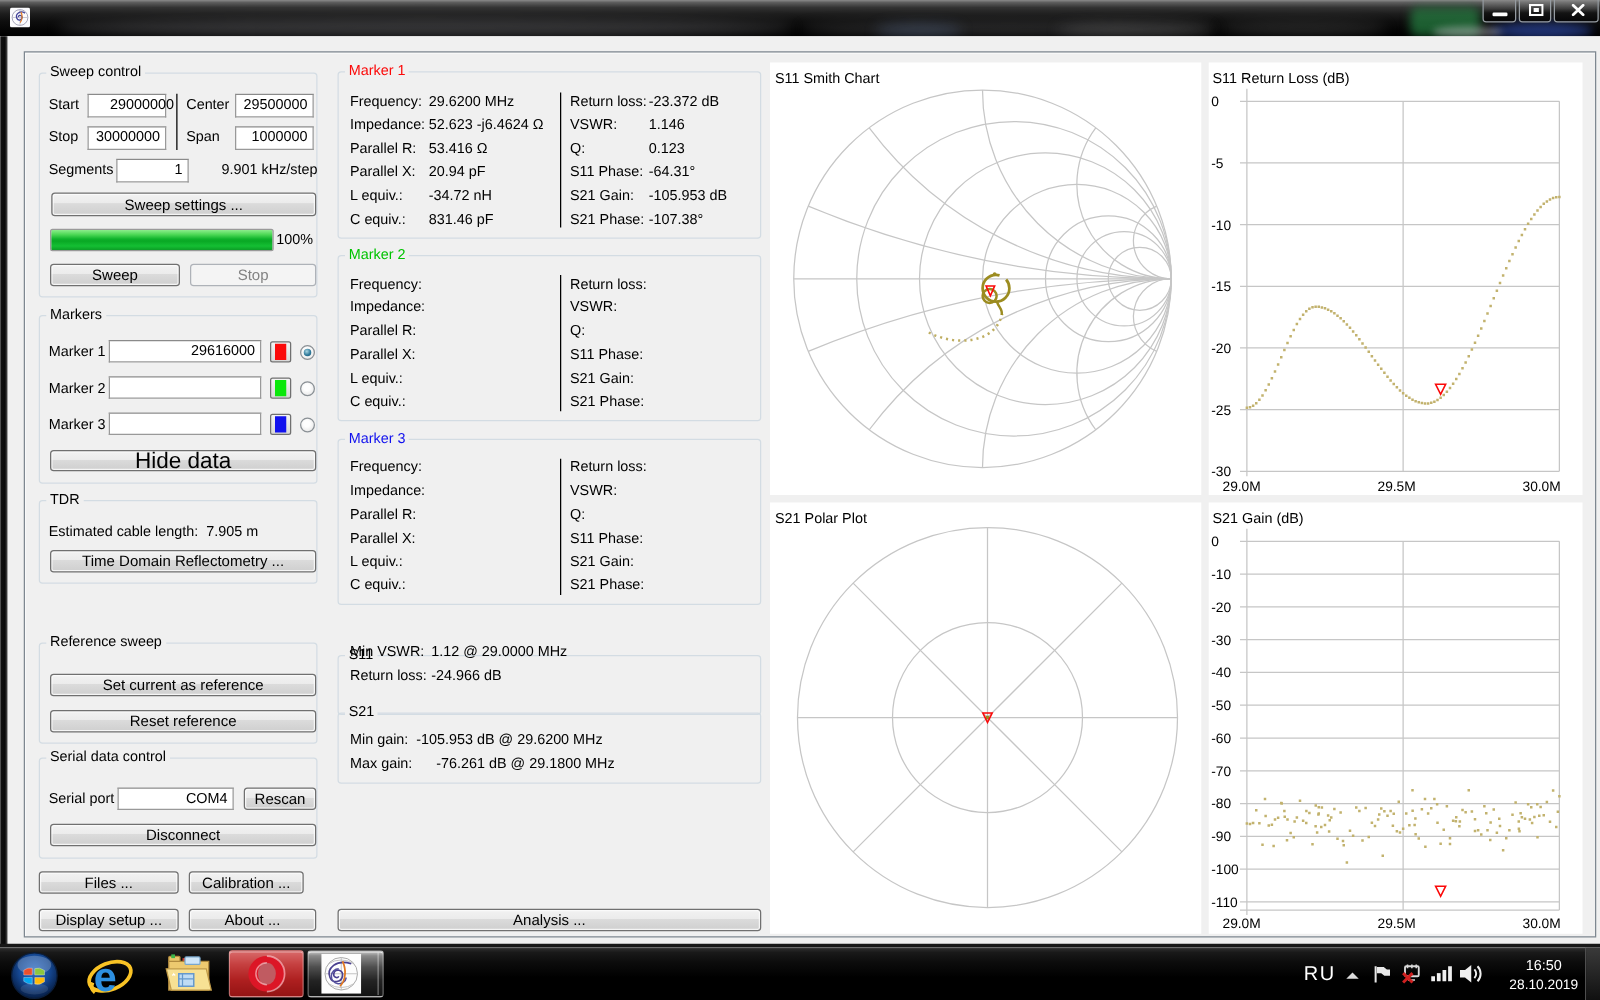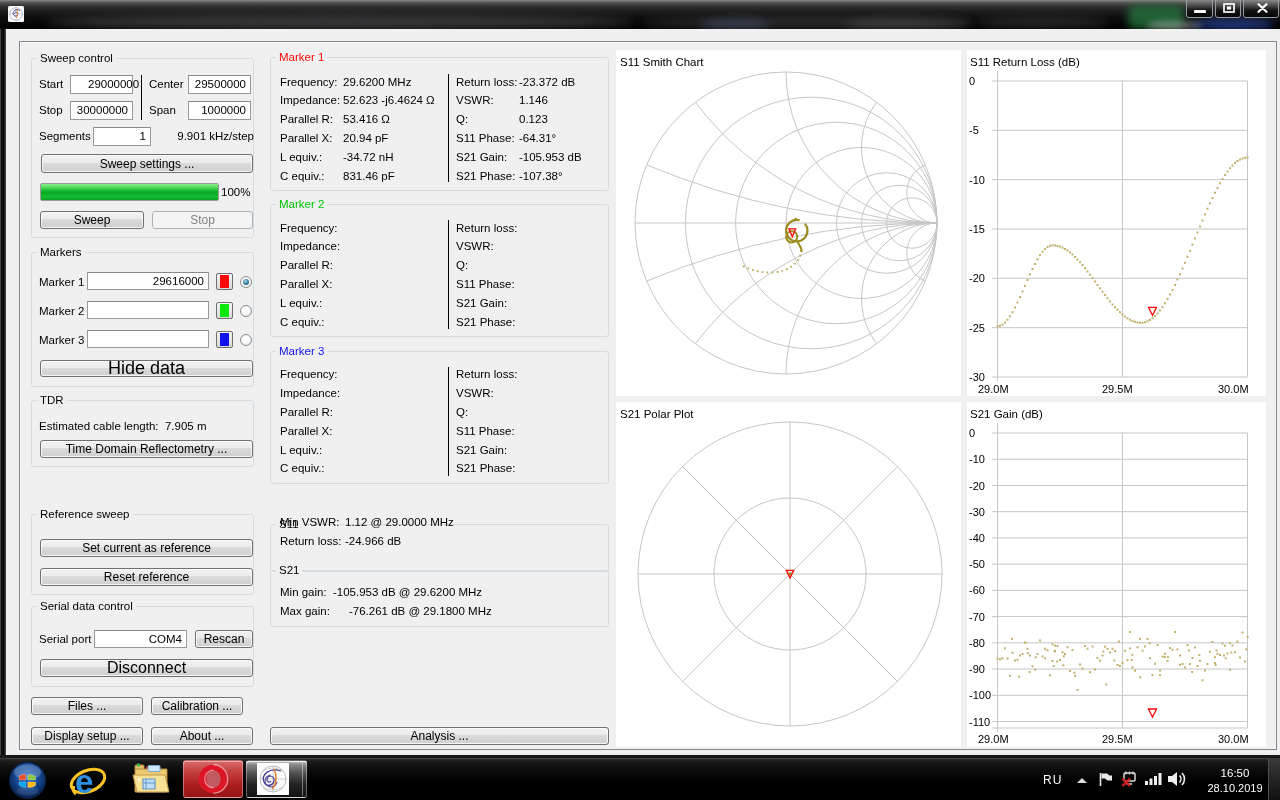--- a/index.html
+++ b/index.html
@@ -127,21 +127,21 @@
   </div>
 <div class="radio" style="left:240px;top:334px;"></div>
 <div class="btn" style="left:40px;top:360px;width:213px;height:17px;font-size:18px;">Hide data</div>
 <div class="lbl" style="left:39px;top:418px;">Estimated cable length:&nbsp; 7.905 m</div>
 <div class="btn" style="left:40px;top:440px;width:213px;height:18px;font-size:12px;">Time Domain Reflectometry ...</div>
 <div class="btn" style="left:40px;top:539px;width:213px;height:18px;font-size:12px;">Set current as reference</div>
 <div class="btn" style="left:40px;top:568px;width:213px;height:18px;font-size:12px;text-align:center;">Reset reference</div>
 <div class="lbl" style="left:39px;top:631px;">Serial port</div>
 <div class="inp" style="left:94px;top:630px;width:93px;height:18px;line-height:16px;">COM4</div>
 <div class="btn" style="left:195px;top:630px;width:58px;height:18px;font-size:12px;">Rescan</div>
-<div class="btn" style="left:40px;top:659px;width:213px;height:18px;font-size:16px;">Disconnect</div>
+<div class="btn" style="left:40px;top:659px;width:213px;height:18px;font-size:12px;">Disconnect</div>
 <div class="btn" style="left:31px;top:697px;width:112px;height:18px;font-size:12px;">Files ...</div>
 <div class="btn" style="left:151px;top:697px;width:92px;height:18px;font-size:12px;">Calibration ...</div>
 <div class="btn" style="left:31px;top:727px;width:112px;height:18px;font-size:12px;">Display setup ...</div>
 <div class="btn" style="left:151px;top:727px;width:102px;height:18px;font-size:12px;">About ...</div>
 <div class="btn" style="left:270px;top:727px;width:339px;height:18px;font-size:12px;">Analysis ...</div>
 <div class="gb" style="left:270px;top:57px;width:339px;height:134px;">
     <span class="gbt" style="color:#fb0909;">Marker 1</span>
   </div>
 <div class="gb" style="left:270px;top:204px;width:339px;height:133px;">
     <span class="gbt" style="color:#00c300;">Marker 2</span>
@@ -375,21 +375,21 @@
   <div style="position:absolute;right:3px;top:1px;width:1px;height:34px;background:rgba(255,255,255,.4);"></div>
   <svg style="position:absolute;left:10px;top:2px;" width="32" height="32" viewBox="0 0 32 32">
    <rect x="0" y="0" width="32" height="32" fill="#fdfdfd"></rect>
    <circle cx="16" cy="16" r="13" fill="none" stroke="#aaa" stroke-width=".8"></circle>
    <path d="M3 16 h26 M16 3 v26 M6 8 a18 18 0 0 1 20 0 M6 24 a18 18 0 0 0 20 0" fill="none" stroke="#bbb" stroke-width=".7"></path>
    <path d="M24 8 C12 4 4 12 7 19 C9 24 16 23 17 18 C18 13 11 11 10 16 C9.5 19 13 20 14 18" fill="none" stroke="#4a4090" stroke-width="1.3"></path>
    <path d="M20 19 a6 6 0 1 1 -6 -7" fill="none" stroke="#55519e" stroke-width="1.2"></path>
    <path d="M17 6 C20 12 20 21 15 26" fill="none" stroke="#e07820" stroke-width="1.4"></path>
   </svg>
  </div>
- <div class="lbl" style="left:1043px;top:14px;font-size:12px;letter-spacing:1.2px;color:#fff;">RU</div>
+ <div class="lbl" style="left:1043px;top:14px;font-size:16px;letter-spacing:1.2px;color:#fff;">RU</div>
  <div style="position:absolute;left:1077px;top:20px;width:0;height:0;border-left:5px solid transparent;border-right:5px solid transparent;border-bottom:5px solid #dcdcdc;"></div>
  <svg class="trayico" style="left:1097px;top:12px;" width="18" height="18" viewBox="0 0 18 18">
   <path d="M3.5 16 V3" stroke="#e8e8e8" stroke-width="1.6"></path>
   <path d="M4.5 3.5 H10 L12.5 5.5 H15 V10.5 H10.5 L8 8.5 H4.5 Z" fill="#e8e8e8"></path>
  </svg>
  <svg class="trayico" style="left:1120px;top:12px;" width="19" height="18" viewBox="0 0 19 18">
   <rect x="4" y="3" width="11" height="8" rx="1" fill="none" stroke="#d8d8d8" stroke-width="1.5"></rect>
   <path d="M6 1.5 v3 M9.5 1.5 v3 M13 1.5 v3" stroke="#d8d8d8" stroke-width="1.3"></path>
   <path d="M7 11 v3 h5" stroke="#d8d8d8" stroke-width="1.3" fill="none"></path>
   <path d="M2.5 8.5 L10 16 M10 8.5 L2.5 16" stroke="#cf2020" stroke-width="2.4"></path>

